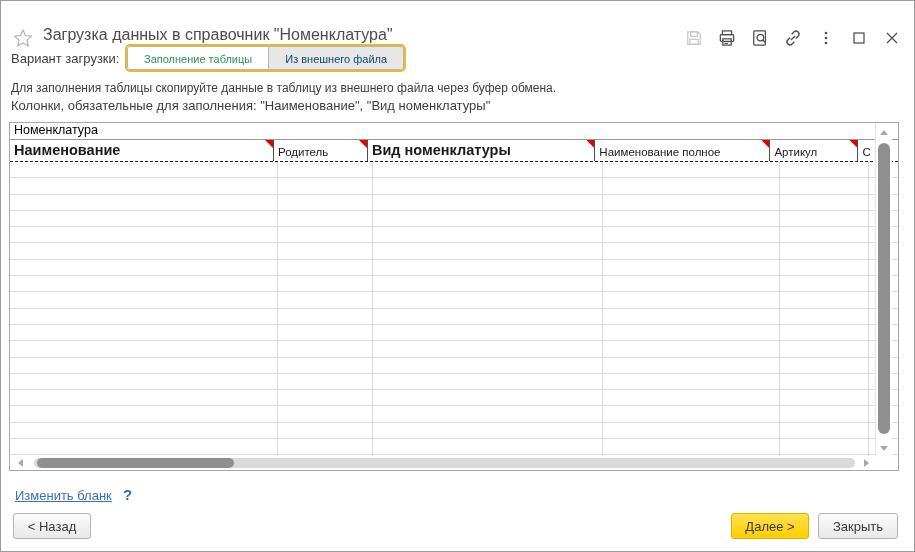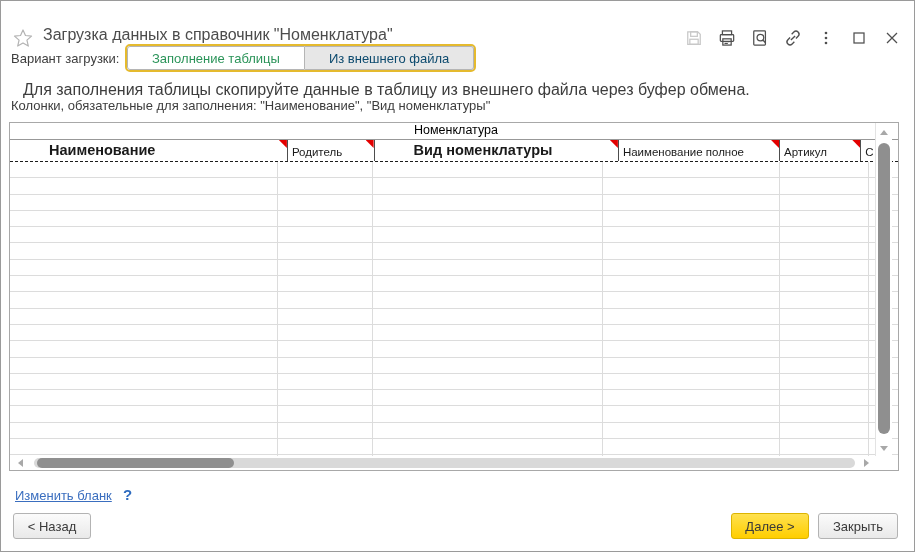--- a/index.html
+++ b/index.html
@@ -8,35 +8,35 @@
   
   .titlebar{position:absolute;left:0;top:16px;width:100%;height:40px;}
   .star{position:absolute;left:11px;top:10px;width:22px;height:22px;cursor:pointer;}
   .win-title{position:absolute;left:42px;top:9px;font-size:16px;color:#4c4c4c;white-space:nowrap;}
   .toolbar{position:absolute;right:12px;top:11px;display:flex;align-items:center;gap:13px;}
   .tb-icon{width:20px;height:20px;display:block;cursor:pointer;}
 
   
   .variant-label{position:absolute;left:10px;top:50px;font-size:13px;color:#3d3d3d;}
   .segmented{position:absolute;left:124px;top:43px;display:flex;border:2px solid #e5ba2e;border-radius:5px;background:#fff;}
-  .seg{height:24px;line-height:24px;padding:0 24px;font-size:13px;white-space:nowrap;cursor:pointer;box-sizing:border-box;}
+  .seg{height:24px;line-height:24px;padding:0 16px;font-size:11px;white-space:nowrap;cursor:pointer;box-sizing:border-box;}
   .seg.active{background:#ffffff;color:#2b9459;border:1px solid #b5b5b5;border-radius:3px 0 0 3px;}
   .seg.inactive{background:#e7e7e7;color:#0c4a6e;border:1px solid #b5b5b5;border-left:none;border-radius:0 3px 3px 0;}
 
   
-  .hint1{position:absolute;left:10px;top:80px;font-size:16px;color:#3d3d3d;margin-left:12px;}
+  .hint1{position:absolute;left:10px;top:80px;font-size:12px;color:#3d3d3d;}
   .hint2{position:absolute;left:10px;top:97px;font-size:13px;color:#3d3d3d;}
 
   
   .sheet{position:absolute;left:8px;top:121px;width:890px;height:349px;border:1px solid #a8a8a8;box-sizing:border-box;background:#fff;overflow:hidden;}
-  .group-header{height:16px;line-height:15px;padding-left:4px;font-size:12.5px;color:#000;border-bottom:1px solid #989898;cursor:cell;text-align:center;}
+  .group-header{height:16px;line-height:15px;padding-left:4px;font-size:12.5px;color:#000;border-bottom:1px solid #989898;cursor:cell;}
   .header-row{display:flex;height:22px;border-bottom:1px dashed #1c1c1c;box-sizing:border-box;}
   .hcell{position:relative;display:flex;align-items:flex-end;box-sizing:border-box;border-right:1px solid #4d4d4d;padding:0 0 3px 4px;font-size:11.5px;color:#1a1a1a;white-space:nowrap;overflow:hidden;cursor:cell;background:#fff;}
   .hcell:last-child{border-right:none;}
-  .hcell.req{font-size:14.5px;font-weight:bold;margin-left:35px;}
+  .hcell.req{font-size:14.5px;font-weight:bold;}
   .corner{position:absolute;top:0;right:0;width:8px;height:8px;background:#e30000;clip-path:polygon(0 0,100% 0,100% 100%);}
   .sheet-body{position:relative;height:294px;cursor:cell;
     background-image:repeating-linear-gradient(to bottom,transparent 0,transparent 15.3px,#dcdcdc 15.3px,#dcdcdc 16.3px);}
   .vline{position:absolute;top:0;bottom:0;width:1px;background:#dcdcdc;}
 
   
   .vscroll{position:absolute;top:0;right:6px;width:17px;height:333px;background:#fff;border-left:1px solid #e3e3e3;box-sizing:border-box;}
   .v-up{position:absolute;top:7px;left:4px;width:0;height:0;border-left:4px solid transparent;border-right:4px solid transparent;border-bottom:5px solid #a8a8a8;cursor:pointer;}
   .v-thumb{position:absolute;top:20px;left:2px;width:12px;height:291px;background:#8f8f8f;border-radius:6px;cursor:pointer;}
   .v-down{position:absolute;top:323px;left:4px;width:0;height:0;border-left:4px solid transparent;border-right:4px solid transparent;border-top:5px solid #a8a8a8;cursor:pointer;}

